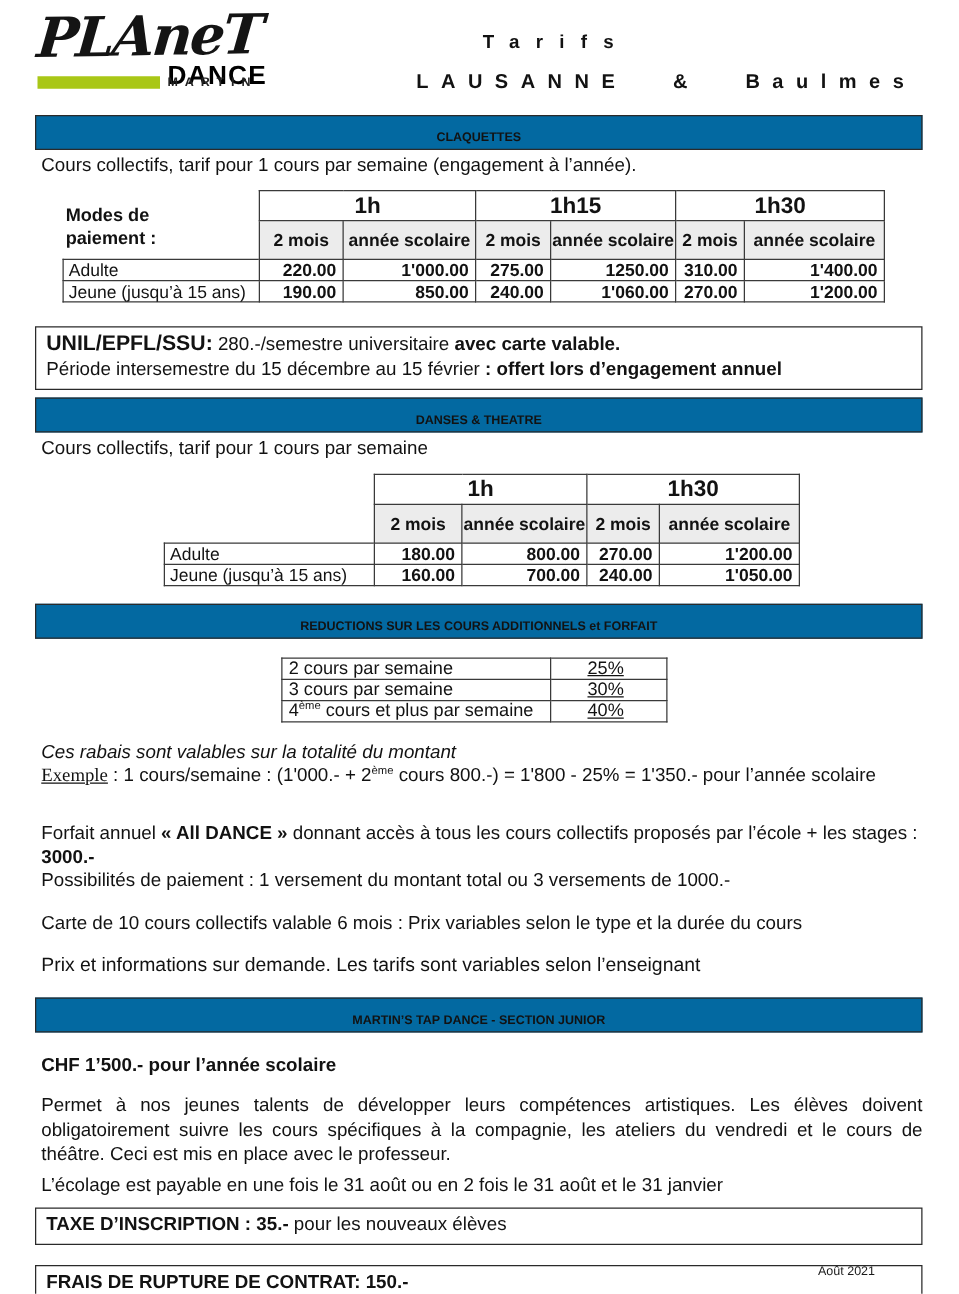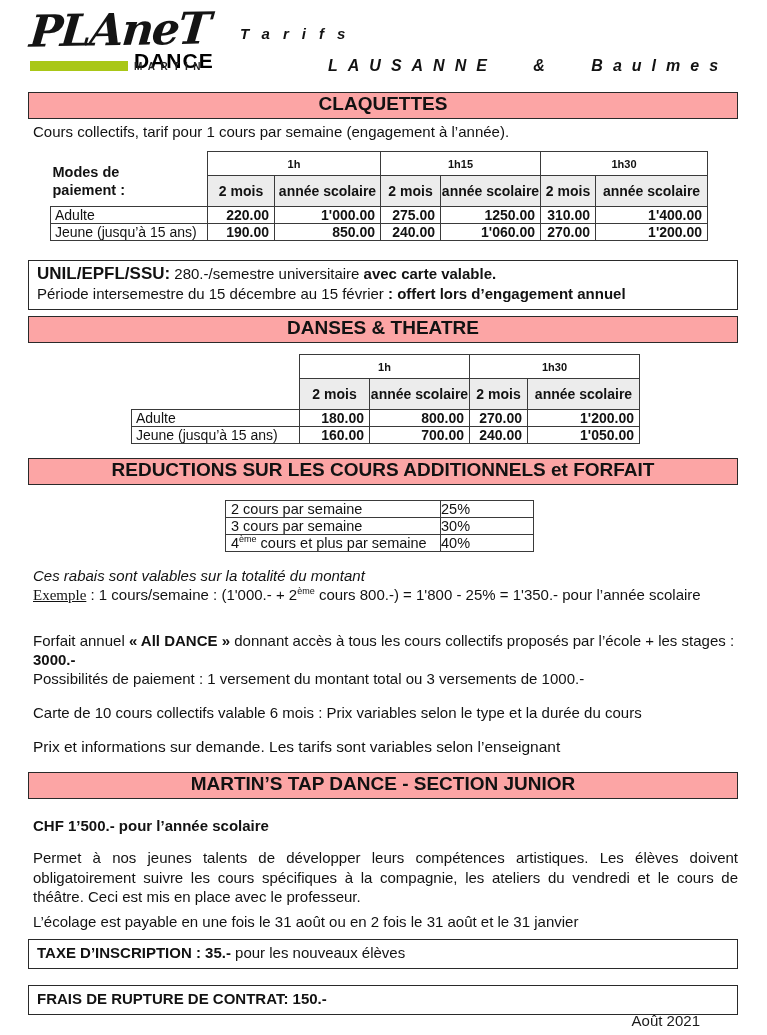--- a/index.html
+++ b/index.html
@@ -31,56 +31,56 @@
   }
   .logo-bar {
     position: absolute; left: 0; top: 53px;
     width: 98px; height: 10px; background: #a9c717;
   }
   .logo-martin {
     position: absolute; left: 104px; top: 53px;
     font-size: 10px; font-weight: bold; letter-spacing: 5.5px;
     color: #222222; white-space: nowrap;
   }
-  .titles { position: absolute; left: 300px; right: 0; top: 0; text-align: left; font-style: italic; }
+  .titles { position: absolute; left: 300px; right: 0; top: 0; text-align: center; }
   .title-1 {
     position: relative; left: -88px; top: 17px;
     font-size: 15px; font-weight: bold; letter-spacing: 13px; white-space: nowrap;
   }
   .title-2 {
     position: relative; top: 32px;
     font-size: 16px; font-weight: bold; letter-spacing: 10px; word-spacing: 22px; white-space: nowrap;
   }
 
   
   .titlebox {
     border: 1.5px solid #2a2a2a;
-    text-align: center; font-weight: bold; font-size: 19px;
-    padding: 0 0 3px 0; background: #fca5a5;
+    text-align: center; font-weight: bold; font-size: 10px;
+    padding: 12px 0 3px 0; background: #0369a1;
   }
   .subtitle { font-size: 15px; padding-left: 5px; margin-top: 3px; line-height: 19px; }
 
   
   table { border-collapse: collapse; table-layout: fixed; font-size: 14px; }
   .price-table th, .price-table td { border: 1px solid #3a3a3a; }
   .price-table td.corner { border: none; background: #ffffff; vertical-align: bottom; padding: 0 0 7px 2px; }
   .corner-label { font-weight: bold; font-size: 14.5px; line-height: 18px; text-align: left; }
-  .group-row th { height: 24px; font-size: 11px; background: #ffffff; }
+  .group-row th { height: 24px; font-size: 18px; background: #ffffff; }
   .sub-row th { height: 31px; font-size: 14px; background: #ececec; }
   .data-row { height: 17px; }
   .data-row .lbl { text-align: left; padding-left: 4px; background: #ffffff; }
   .data-row .num { text-align: right; padding-right: 5px; background: #ffffff; font-weight: bold; }
 
   .claq-table { margin: 10px 0 4px 22px; width: 657px; }
   .danses-table { margin: 11px 0 0 103px; width: 508px; }
 
   .red-table { margin: 15px 0 0 197px; width: 308px; font-size: 14.5px; }
   .red-table td { border: 1px solid #3a3a3a; height: 16.5px; }
   .red-table .lbl { text-align: left; padding-left: 5px; }
-  .red-table .num { text-align: left; padding-right: 5px; }
+  .red-table .num { text-align: center; padding-right: 5px; text-decoration: underline; }
 
   sup { font-size: 9px; vertical-align: super; line-height: 0; }
 
   
   .infobox {
     border: 1.5px solid #2a2a2a;
     padding: 3px 8px 5px 8px; background: #ffffff;
     line-height: 20px; font-size: 15px;
   }
   .unil-lead { font-size: 17px; font-weight: bold; }
@@ -101,21 +101,21 @@
   .m-junior-box { margin-top: 16px; }
   .m-chf { margin-top: 17px; }
   .m-para { margin-top: 13px; }
   .m-ecolage { margin-top: 5px; }
   .m-taxe { margin-top: 8px; }
   .m-frais { margin-top: 16px; }
   .m-claq-box { margin-top: 4px; }
 
   .footer-date {
     position: absolute; right: 67px; top: 1012px;
-    font-size: 15px; color: #1a1a1a;
+    font-size: 10px; color: #1a1a1a;
   }
 </style>
 </head>
 <body>
 
 <div class="page">
 
   <div class="header">
     <div class="logo">
       <div class="logo-planet">PLAneT</div>
@@ -186,20 +186,21 @@
   <div class="infobox m-unil">
     <div>
       <span class="unil-lead">UNIL/EPFL/SSU:</span><span> 280.-/semestre universitaire </span><span class="b">avec carte valable.</span>
     </div>
     <div>
       <span>Période intersemestre du 15 décembre au 15 février </span><span class="b">: offert lors d’engagement annuel</span>
     </div>
   </div>
 
   <div class="titlebox m-danses-box">DANSES &amp; THEATRE</div>
+  <div class="subtitle">Cours collectifs, tarif pour 1 cours par semaine</div>
 
   <table class="price-table danses-table">
     <colgroup>
       <col style="width:168px">
         <col style="width:70px">
         <col style="width:100px">
       <col style="width:58px">
         <col style="width:112px">
     </colgroup>
     <tbody>

